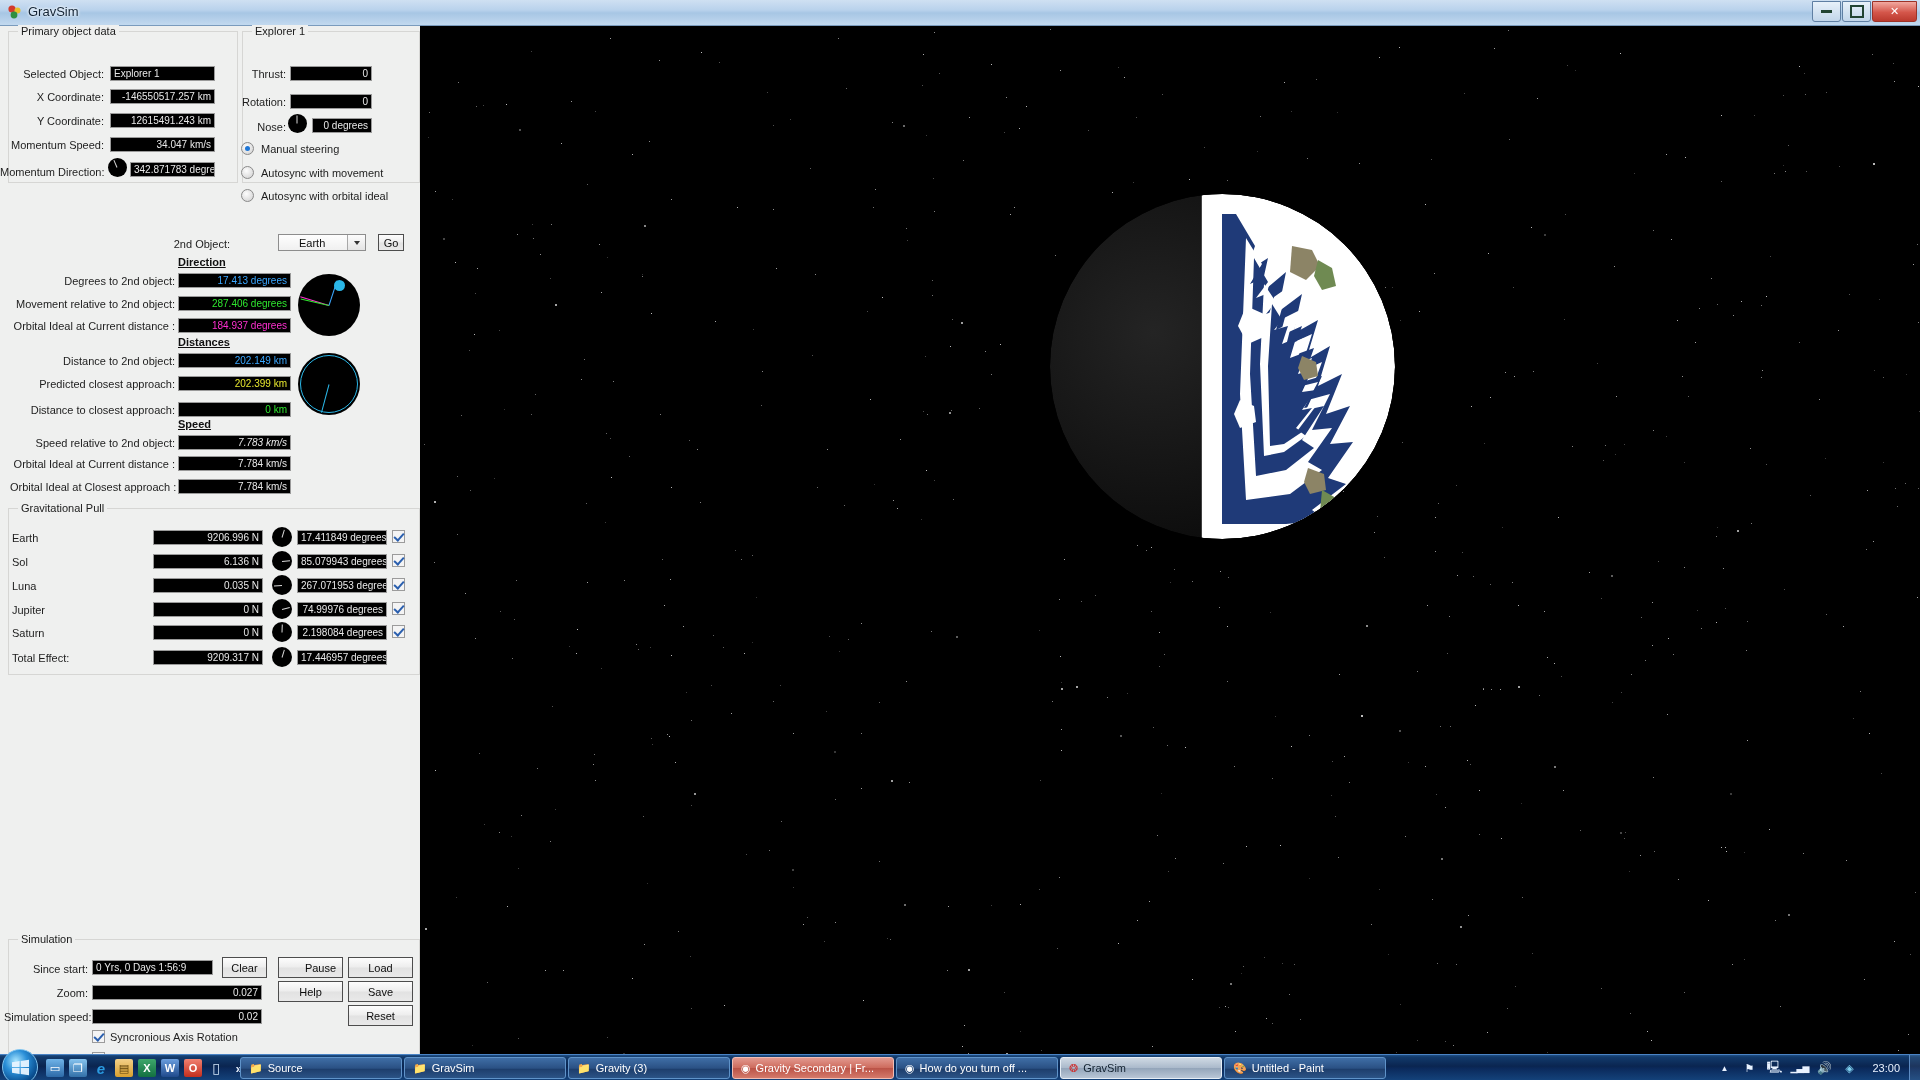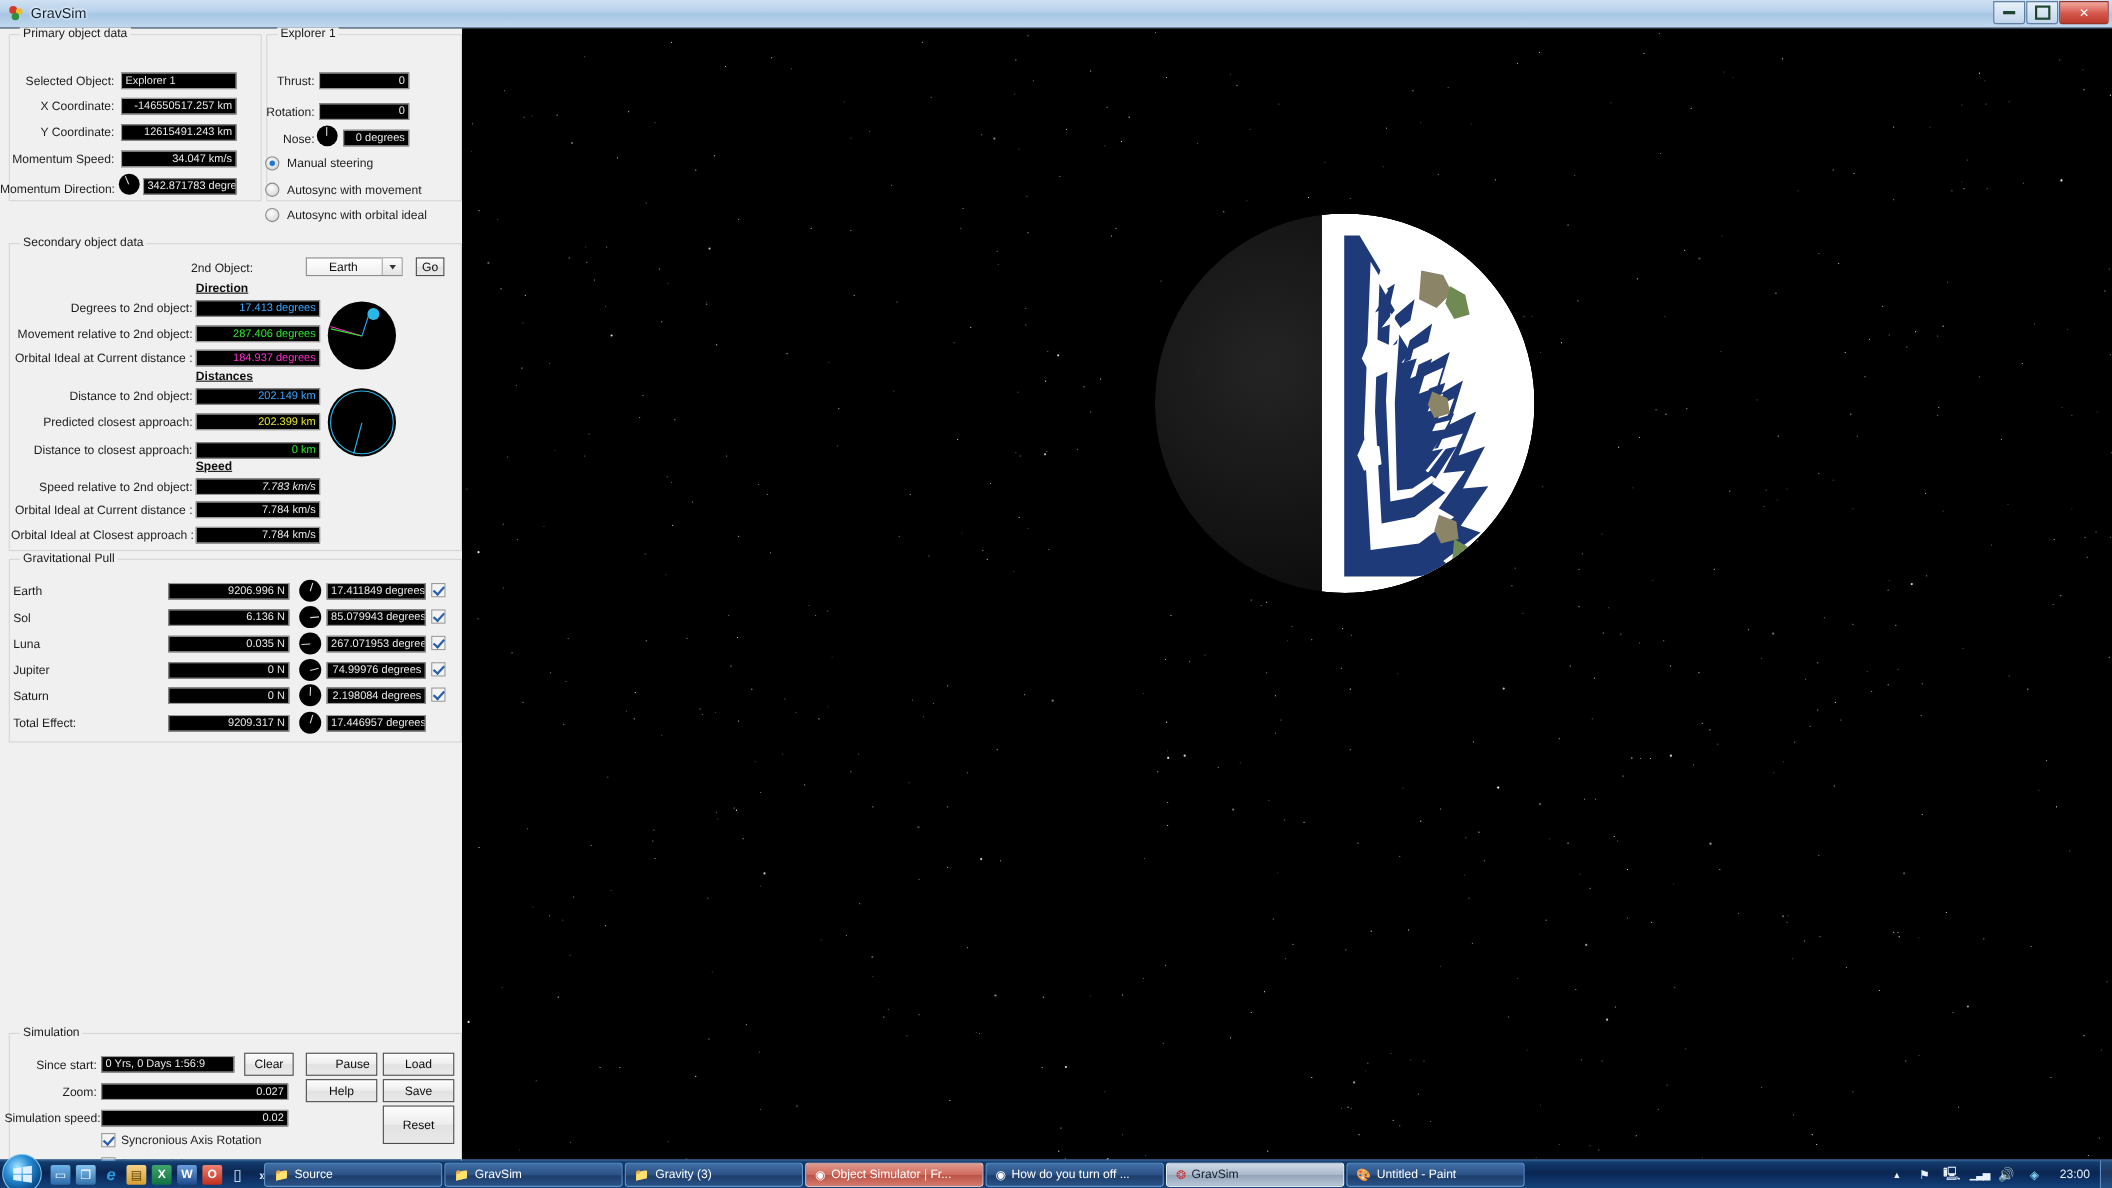--- a/index.html
+++ b/index.html
@@ -199,23 +199,20 @@
 
     <div class="radio on" style="left:241px;top:116px;"></div>
     <div class="lbl l" style="left:261px;top:117px;">Manual steering</div>
 
     <div class="radio" style="left:241px;top:140px;"></div>
     <div class="lbl l" style="left:261px;top:141px;">Autosync with movement</div>
 
     <div class="radio" style="left:241px;top:163px;"></div>
     <div class="lbl l" style="left:261px;top:164px;">Autosync with orbital ideal</div>
 
-    <div class="groupbox" style="left:8px;top:195px;width:410px;height:278px;">
-      <div class="gb-title">Secondary object data</div>
-    </div>
 
     <div class="lbl" style="left:170px;top:212px;width:60px;">2nd Object:</div>
     <div class="combo" style="left:278px;top:208px;width:88px;">
       <span>Earth</span>
       <span class="arrowbox">
           <i></i>
         </span>
     </div>
     <div class="btn" style="left:378px;top:208px;width:26px;height:17px;">Go</div>
 
@@ -325,21 +322,21 @@
     <div class="btn" style="left:278px;top:931px;width:65px;height:21px;padding-left:20px;">Pause</div>
     <div class="btn" style="left:348px;top:931px;width:65px;height:21px;">Load</div>
 
     <div class="lbl" style="left:10px;top:961px;width:78px;">Zoom:</div>
     <div class="fld" style="left:92px;top:959px;width:170px;">0.027</div>
     <div class="btn" style="left:278px;top:955px;width:65px;height:21px;">Help</div>
     <div class="btn" style="left:348px;top:955px;width:65px;height:21px;">Save</div>
 
     <div class="lbl" style="left:4px;top:985px;width:84px;">Simulation speed:</div>
     <div class="fld" style="left:92px;top:983px;width:170px;">0.02</div>
-    <div class="btn" style="left:348px;top:979px;width:65px;height:35px;">Reset</div>
+    <div class="btn" style="left:348px;top:979px;width:65px;height:21px;">Reset</div>
 
     <div class="chk on" style="left:92px;top:1004px;"></div>
     <div class="lbl l" style="left:110px;top:1005px;">Syncronious Axis Rotation</div>
 
     <div class="chk on" style="left:92px;top:1026px;"></div>
     <div class="lbl l" style="left:110px;top:1027px;">StarsBackdrop</div>
   </div>
 
   <div id="viewport">
     <div id="starfield">
@@ -1029,21 +1026,21 @@
       <div class="task" style="width:162px;">
         <span style="color:#f0c061;">📁</span>
         <span class="tasktext">GravSim</span>
       </div>
       <div class="task" style="width:162px;">
         <span style="color:#f0c061;">📁</span>
         <span class="tasktext">Gravity (3)</span>
       </div>
       <div class="task chrome-hl" style="width:162px;">
         <span style="color:#fff;">◉</span>
-        <span class="tasktext">Object Simulator | Fr...</span>
+        <span class="tasktext">Gravity Secondary | Fr...</span>
       </div>
       <div class="task" style="width:162px;">
         <span style="color:#fff;">◉</span>
         <span class="tasktext">How do you turn off ...</span>
       </div>
       <div class="task active" style="width:162px;">
         <span style="color:#c33;">❂</span>
         <span class="tasktext">GravSim</span>
       </div>
       <div class="task" style="width:162px;">

